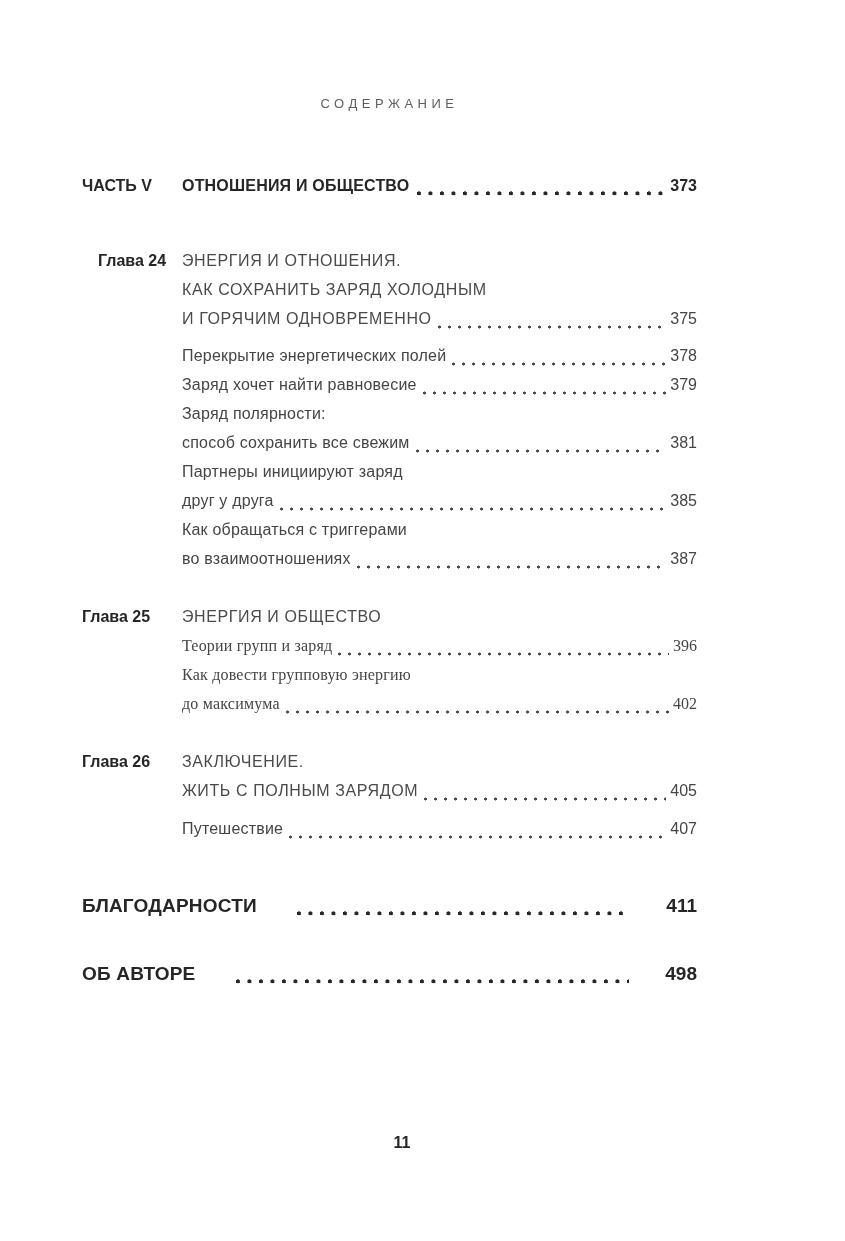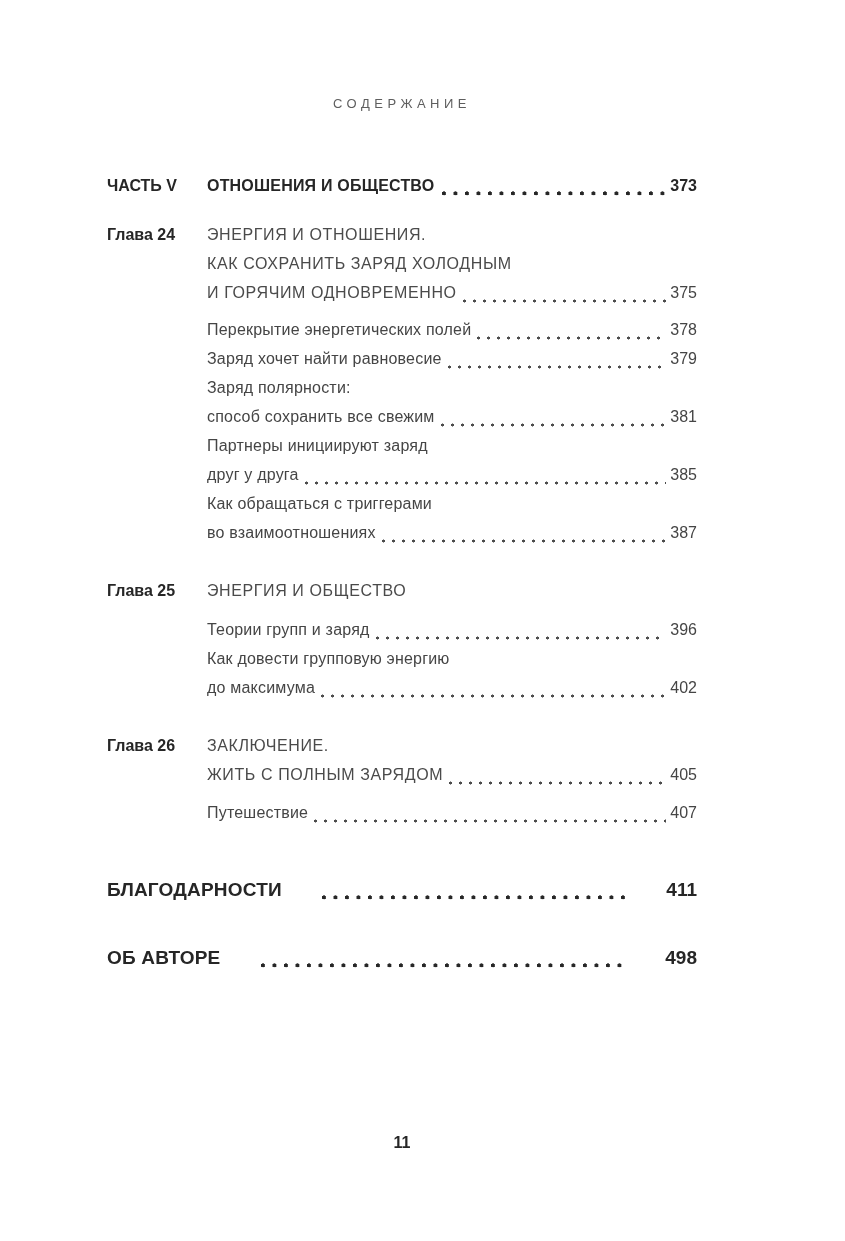--- a/index.html
+++ b/index.html
@@ -5,21 +5,21 @@
   html, body { margin: 0; padding: 0; background: #ffffff; }
   .page {
     position: relative;
     width: 845px;
     height: 1241px;
     background: #ffffff;
     font-family: "Liberation Sans", "DejaVu Sans", sans-serif;
     color: #262626;
     overflow: hidden;
   }
-  .body { padding: 96px 148px 0 107px; }
+  .body { padding: 96px 148px 0 82px; }
 
   .header {
     text-align: center;
     font-size: 13px;
     line-height: 16px;
     letter-spacing: 4.5px;
     color: #5e5e5e;
     font-weight: 400;
   }
 
@@ -56,25 +56,25 @@
     min-width: 20px;
   }
   .leader.bold {
     height: 5px;
     margin: 0 2px 4px 8px;
     background-image: radial-gradient(circle at 2px 2.4px, #262626 1.85px, rgba(0,0,0,0) 2.2px);
     background-size: 11.5px 5px;
   }
 
   .part-row   { margin-top: 59px; }
-  .chapter-24 { margin-top: 20px; }
+  .chapter-24 { margin-top: 46px; text-align: center; }
   .chapter-25 { margin-top: 29px; }
   .chapter-26 { margin-top: 29px; }
   .entries-24 { margin-top: 8px; }
-  .entries-25 { margin-top: 10px; }
+  .entries-25 { margin-top: 0; font-family: Liberation Serif, serif; }
   .entries-26 { margin-top: 9px; }
 
   .backmatter { margin-top: 48px; }
   .back-row { font-size: 19px; line-height: 29px; display: flex; gap: 32px; }
   .back-row + .back-row { margin-top: 39px; }
 
   .footer {
     position: absolute;
     left: 107px;
     width: 590px;

